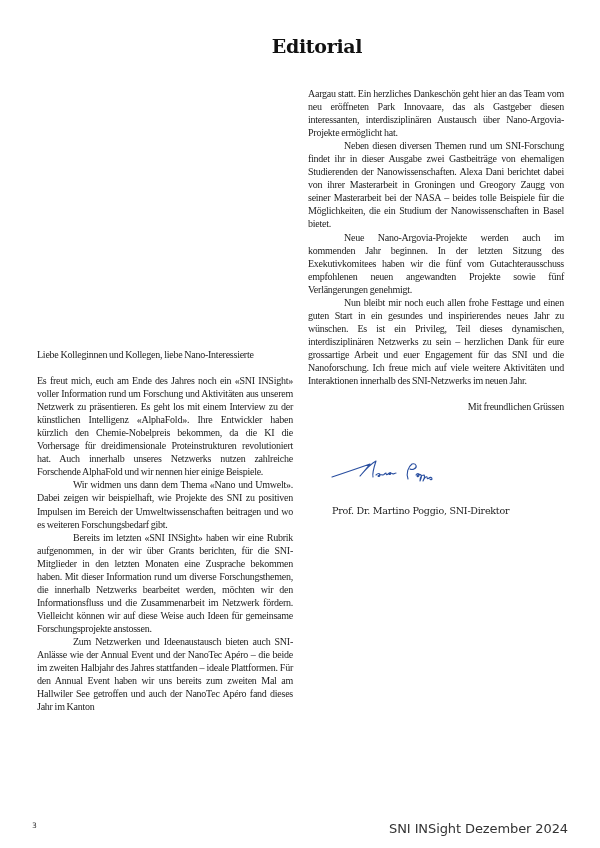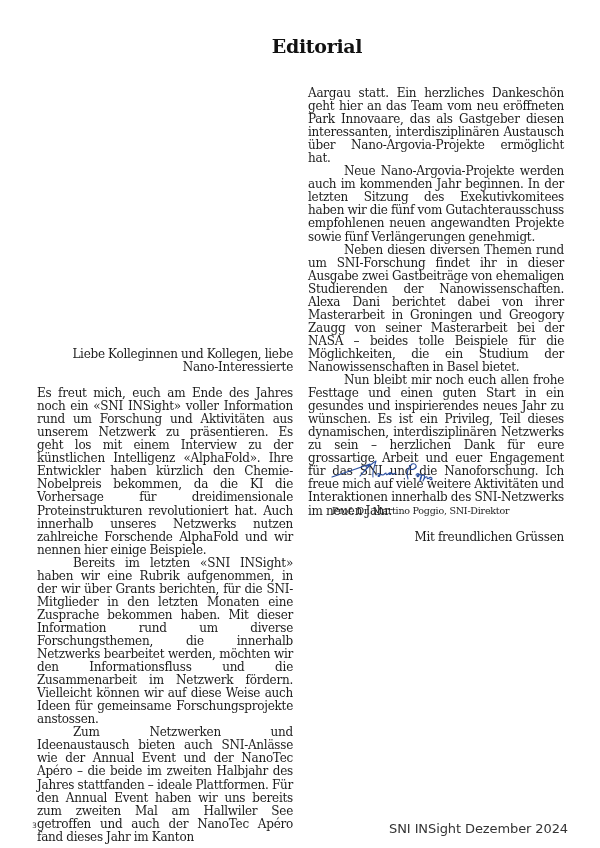--- a/index.html
+++ b/index.html
@@ -24,43 +24,44 @@
       font-family: "DejaVu Serif", serif;
       font-weight: bold;
       font-size: 19px;
       letter-spacing: -0.3px;
       color: #111;
       margin: 17px;
     }
     .col {
       position: absolute;
       width: 256px;
-      font-size: 12px;
+      font-size: 10px;
       line-height: 13.05px;
       text-align: justify;
       letter-spacing: -0.25px;
       word-spacing: -0.3px;
+      font-family: Liberation Serif, serif;
     }
     .col-left {
       left: 37px;
       top: 348px;
     }
     .col-right {
       left: 308px;
       top: 87px;
     }
     .col p {
       margin: 0;
     }
     .col p.indent {
       text-indent: 36px;
     }
     .salutation {
       margin-bottom: 13px !important;
-      text-align: right;
+      text-align: left;
     }
     .closing {
       margin-top: 13px !important;
       text-align: right;
     }
     .signature {
       position: absolute;
       left: 330px;
       top: 455px;
       width: 120px;
@@ -94,28 +95,29 @@
     }
   </style>
 </head>
 <body>
 
 <h1 class="title">Editorial</h1>
 
 <div class="col col-left">
   <p class="salutation">Liebe Kolleginnen und Kollegen, liebe Nano-Interessierte</p>
   <p>Es freut mich, euch am Ende des Jahres noch ein «SNI INSight» voller Information rund um Forschung und Aktivitäten aus unserem Netzwerk zu präsentieren. Es geht los mit einem Interview zu der künstlichen Intelligenz «AlphaFold». Ihre Entwickler haben kürzlich den Chemie-Nobelpreis bekommen, da die KI die Vorhersage für dreidimensionale Proteinstrukturen revolutioniert hat. Auch innerhalb unseres Netzwerks nutzen zahlreiche Forschende AlphaFold und wir nennen hier einige Beispiele.</p>
+  <p class="indent">Wir widmen uns dann dem Thema «Nano und Umwelt». Dabei zeigen wir beispielhaft, wie Projekte des SNI zu positiven Impulsen im Bereich der Umweltwissenschaften beitragen und wo es weiteren Forschungsbedarf gibt.</p>
   <p class="indent">Bereits im letzten «SNI INSight» haben wir eine Rubrik aufgenommen, in der wir über Grants berichten, für die SNI-Mitglieder in den letzten Monaten eine Zusprache bekommen haben. Mit dieser Information rund um diverse Forschungsthemen, die innerhalb Netzwerks bearbeitet werden, möchten wir den Informationsfluss und die Zusammenarbeit im Netzwerk fördern. Vielleicht können wir auf diese Weise auch Ideen für gemeinsame Forschungsprojekte anstossen.</p>
   <p class="indent">Zum Netzwerken und Ideenaustausch bieten auch SNI-Anlässe wie der Annual Event und der NanoTec Apéro – die beide im zweiten Halbjahr des Jahres stattfanden – ideale Plattformen. Für den Annual Event haben wir uns bereits zum zweiten Mal am Hallwiler See getroffen und auch der NanoTec Apéro fand dieses Jahr im Kanton</p>
 </div>
 
 <div class="col col-right">
   <p>Aargau statt. Ein herzliches Dankeschön geht hier an das Team vom neu eröffneten Park Innovaare, das als Gastgeber diesen interessanten, interdisziplinären Austausch über Nano-Argovia-Projekte ermöglicht hat.</p>
+  <p class="indent">Neben diesen diversen Themen rund um SNI-Forschung findet ihr in dieser Ausgabe zwei Gastbeiträge von ehemaligen Studierenden der Nanowissenschaften. Alexa Dani berichtet dabei von ihrer Masterarbeit in Groningen und Greogory Zaugg von seiner Masterarbeit bei der NASA – beides tolle Beispiele für die Möglichkeiten, die ein Studium der Nanowissenschaften in Basel bietet.</p>
   <p class="indent">Neue Nano-Argovia-Projekte werden auch im kommenden Jahr beginnen. In der letzten Sitzung des Exekutivkomitees haben wir die fünf vom Gutachterausschuss empfohlenen neuen angewandten Projekte sowie fünf Verlängerungen genehmigt.</p>
-  <p class="indent">Neben diesen diversen Themen rund um SNI-Forschung findet ihr in dieser Ausgabe zwei Gastbeiträge von ehemaligen Studierenden der Nanowissenschaften. Alexa Dani berichtet dabei von ihrer Masterarbeit in Groningen und Greogory Zaugg von seiner Masterarbeit bei der NASA – beides tolle Beispiele für die Möglichkeiten, die ein Studium der Nanowissenschaften in Basel bietet.</p>
   <p class="indent">Nun bleibt mir noch euch allen frohe Festtage und einen guten Start in ein gesundes und inspirierendes neues Jahr zu wünschen. Es ist ein Privileg, Teil dieses dynamischen, interdisziplinären Netzwerks zu sein – herzlichen Dank für eure grossartige Arbeit und euer Engagement für das SNI und die Nanoforschung. Ich freue mich auf viele weitere Aktivitäten und Interaktionen innerhalb des SNI-Netzwerks im neuen Jahr.</p>
   <p class="closing">Mit freundlichen Grüssen</p>
 </div>
 
 <svg class="signature" viewBox="0 0 120 36">
   <g id="sig-strokes" fill="none" stroke-linecap="round" stroke-linejoin="round" stroke-width="1.1" stroke="#2a4fa0">
     <path d="M2 22 C 14 18, 26 14, 40 9 C 36 14, 32 19, 30 21 C 36 14, 42 8, 46 6 C 44 12, 42 18, 43 22"></path>
     <path d="M46 20 c 2 -2 4 -2 4 0 c 0 1 -1 2 -2 1 c 2 -2 4 -1 5 -1 c 1 0 2 -2 3 -2 c 0 2 1 2 2 1 c 1 -1 2 -2 3 -1 c 0 1 -1 2 -2 1 c 1 -1 3 -1 4 0 c 1 0 2 -1 3 -1"></path>
     <path d="M78 24 C 76 18, 78 12, 82 9 C 86 8, 88 12, 84 14 C 82 15, 80 14, 80 14"></path>
     <path d="M86 20 c 1 -2 3 -2 3 0 c 0 2 -2 2 -2 1 c 1 -2 3 -2 4 -1 c 1 1 0 4 -1 6 c 0 -4 2 -6 4 -6 c 1 1 0 4 -1 6 c 1 -3 3 -5 4 -4 c 0 2 1 2 2 1 c 1 -1 3 -1 3 1 c 0 1 -2 1 -2 0"></path>

